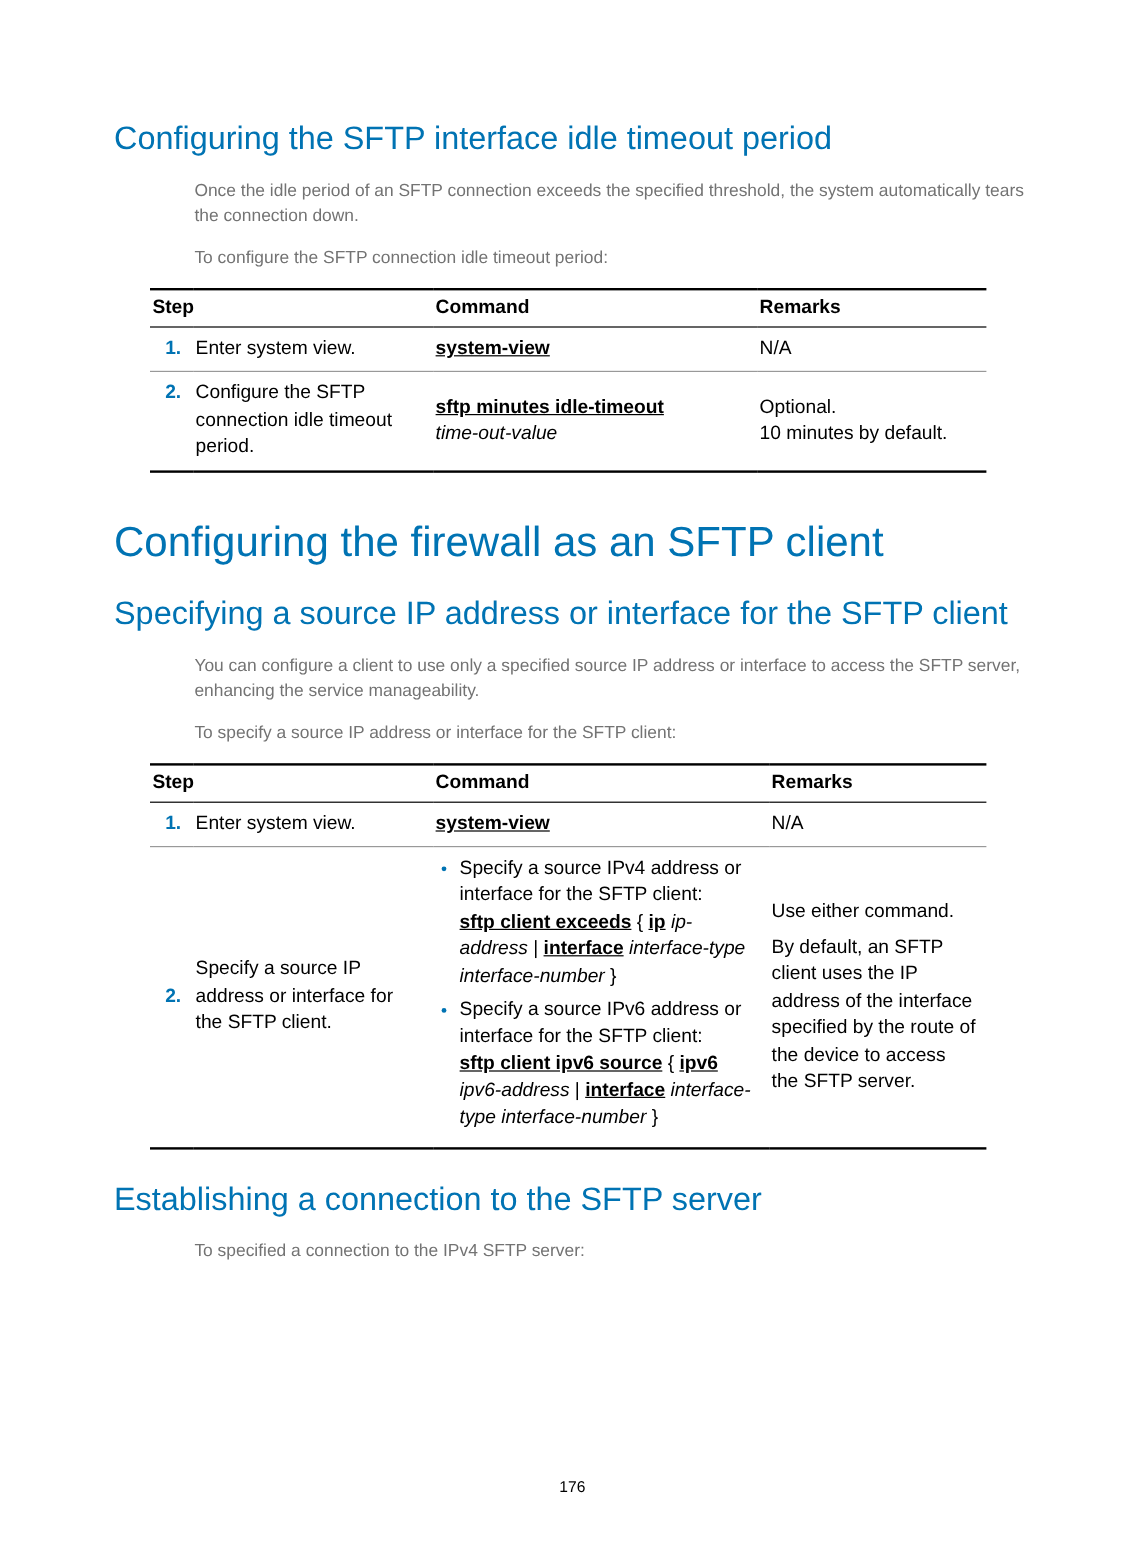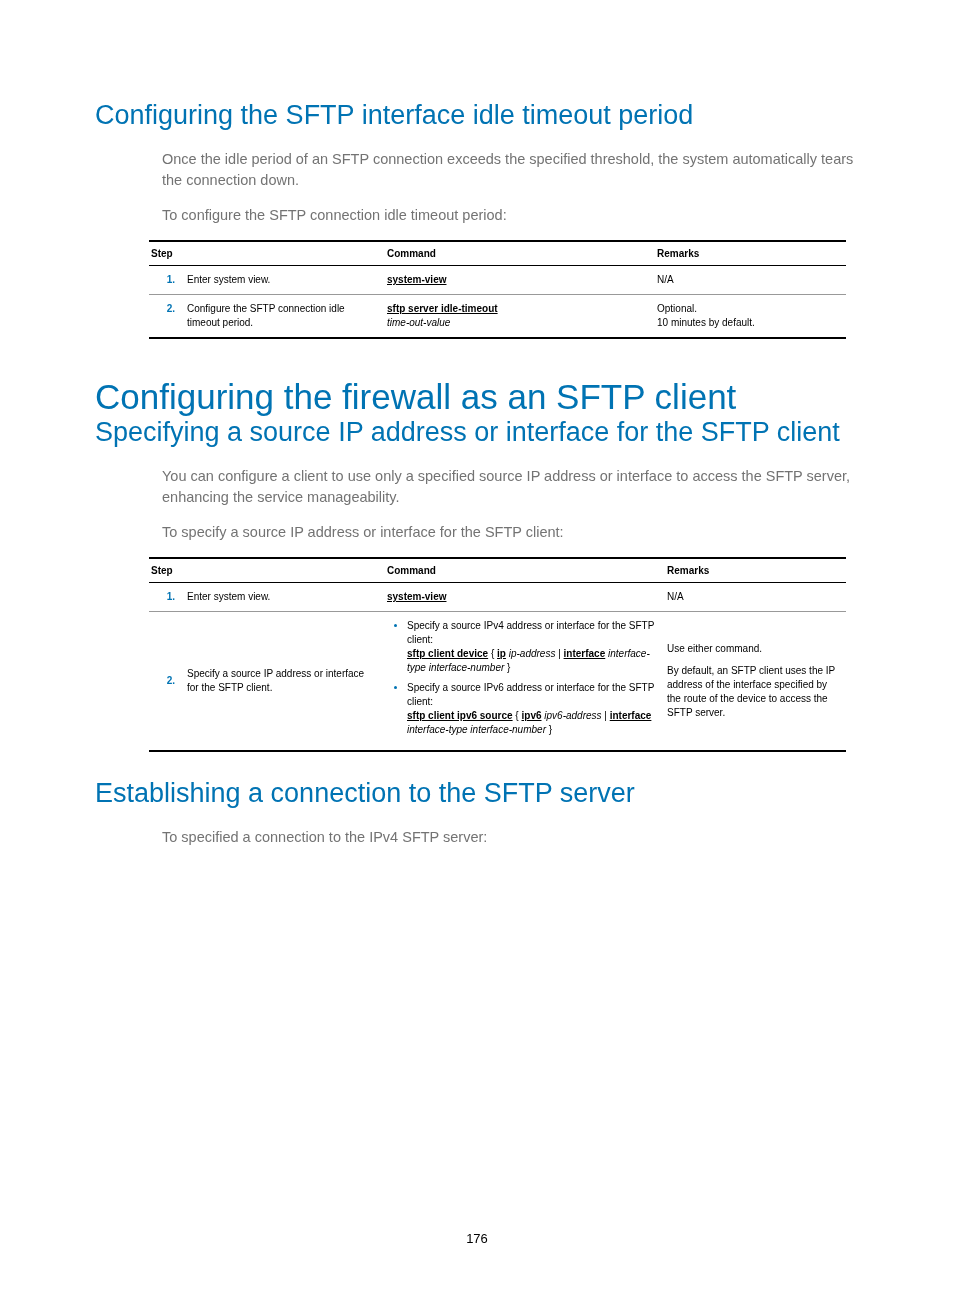--- a/index.html
+++ b/index.html
@@ -17,36 +17,37 @@
       font-weight: 400;
       font-size: 27px;
       margin-bottom: 18px;
       font-family: "Futura", "Trebuchet MS", Arial, sans-serif;
     }
     .h1 {
       color: #0073b3;
       font-weight: 400;
       font-size: 35px;
       margin-top: 38px;
+      margin-bottom: 24px;
       font-family: "Futura", "Trebuchet MS", Arial, sans-serif;
     }
     .para {
       font-size: 14.5px;
       line-height: 1.45;
       margin-left: 67px;
       margin-bottom: 14px;
       color: #737373;
     }
     table {
       border-collapse: collapse;
       width: 100%;
-      margin-left: 54px;
+      margin-left: 30px;
       width: calc(100% - 67px);
       margin-bottom: 26px;
-      font-size: 10px;
+      font-size: 16px;
     }
     thead tr { border-top: 2px solid #000; border-bottom: 1.5px solid #000; }
     tbody tr { border-bottom: 1px solid #999; }
     tbody tr:last-child { border-bottom: 2px solid #000; }
     th { text-align: left; font-weight: 700; padding: 6px 8px 6px 2px; }
     td { padding: 7px 8px 7px 2px; vertical-align: middle; line-height: 1.4; }
     .stepnum { color: #0073b3; font-weight: 700; text-align: right; padding-right: 10px; width: 36px; vertical-align: top; padding-top: 7px;}
     .stepdesc { width: 200px; vertical-align: top; }
     .cmdcol { width: 270px; }
     .rmkcol { }
@@ -84,21 +85,21 @@
     <tr>
       <td class="stepnum">1.</td>
       <td class="stepdesc">Enter system view.</td>
       <td class="cmdcol bold">system-view</td>
       <td class="rmkcol">N/A</td>
     </tr>
     <tr>
       <td class="stepnum" style="vertical-align:top">2.</td>
       <td class="stepdesc">Configure the SFTP connection idle timeout period.</td>
       <td class="cmdcol">
-        <span class="bold">sftp server idle-timeout</span><br>
+        <span class="bold">sftp minutes idle-timeout</span><br>
         <span class="ital">time-out-value</span>
       </td>
       <td class="rmkcol">
         <span>Optional.</span><br>
         <span>10 minutes by default.</span>
       </td>
     </tr>
   </tbody>
 </table>
 
@@ -123,21 +124,21 @@
       <td class="cmdcol bold">system-view</td>
       <td class="rmkcol">N/A</td>
     </tr>
     <tr>
       <td class="stepnum" style="vertical-align:middle">2.</td>
       <td class="stepdesc" style="vertical-align:middle">Specify a source IP address or interface for the SFTP client.</td>
       <td class="cmdcol">
         <ul class="cmd-list">
           <li>
             <span>Specify a source IPv4 address or interface for the SFTP client:</span><br>
-            <span class="bold">sftp client device</span><span> { </span><span class="bold">ip</span><span class="ital"> ip-address</span><span> | </span><span class="bold">interface</span><span class="ital"> interface-type interface-number</span><span> }</span>
+            <span class="bold">sftp client exceeds</span><span> { </span><span class="bold">ip</span><span class="ital"> ip-address</span><span> | </span><span class="bold">interface</span><span class="ital"> interface-type interface-number</span><span> }</span>
           </li>
           <li>
             <span>Specify a source IPv6 address or interface for the SFTP client:</span><br>
             <span class="bold">sftp client ipv6 source</span><span> { </span><span class="bold">ipv6</span><span class="ital"> ipv6-address</span><span> | </span><span class="bold">interface</span><span class="ital"> interface-type interface-number</span><span> }</span>
           </li>
         </ul>
       </td>
       <td class="rmkcol" style="vertical-align:middle">
         <div style="margin-bottom:8px">Use either command.</div>
         <div>By default, an SFTP client uses the IP address of the interface specified by the route of the device to access the SFTP server.</div>

